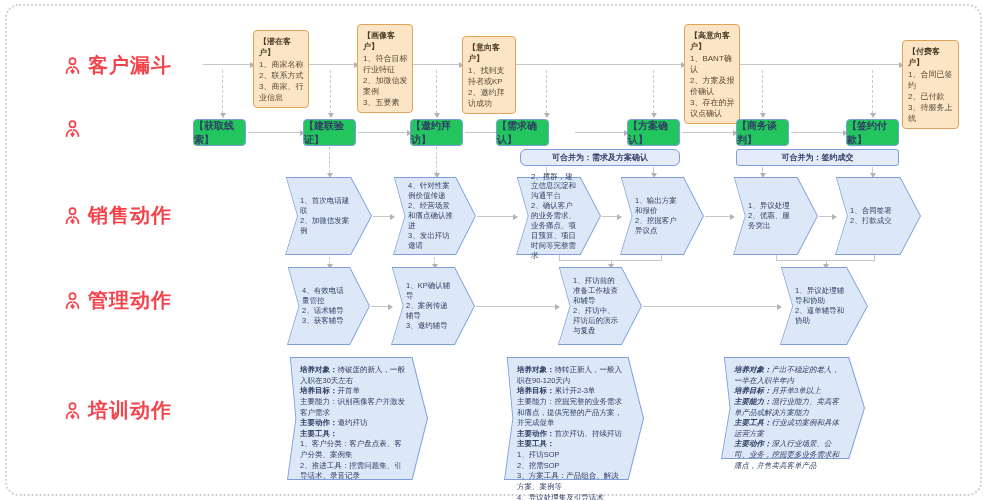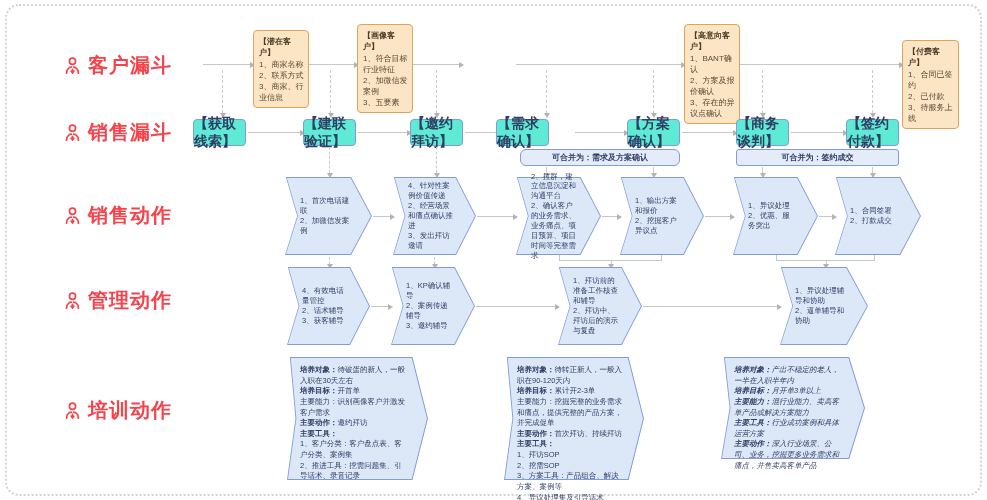--- a/index.html
+++ b/index.html
@@ -4,22 +4,22 @@
 <style>
   html,body{margin:0;padding:0;background:#fff;}
   #stage{position:relative;width:987px;height:500px;background:#fff;overflow:hidden;
          font-family:"Liberation Sans","DejaVu Sans",sans-serif;}
   #frame{position:absolute;left:5px;top:4px;right:5px;bottom:4px;border:2px dotted #d2d2d2;border-radius:14px;}
   .lbl{position:absolute;display:flex;align-items:center;gap:7px;color:#f5434c;font-weight:bold;font-size:20px;letter-spacing:1px;}
   .lbl svg{flex:0 0 auto;}
   .obox{position:absolute;background:#fbe5c5;border:1px solid #dfa35b;border-radius:4px;
         padding:5px 4px 4px 5px;font-size:8px;line-height:1.38;color:#5a4934;box-sizing:border-box;}
   .obox .t{font-weight:bold;color:#4c3c26;margin-bottom:1px;}
-  .fbox{position:absolute;background:#5eead4;border:1px solid #7f9ddb;border-radius:4px;box-sizing:border-box;
-        display:flex;align-items:center;justify-content:center;font-size:14px;font-weight:bold;color:#2f3e63;}
+  .fbox{position:absolute;background:#22c55e;border:1px solid #7f9ddb;border-radius:4px;box-sizing:border-box;
+        display:flex;align-items:center;justify-content:center;font-size:10px;font-weight:bold;color:#2f3e63;}
   .banner{position:absolute;background:#e4ecfa;border:1px solid #7f9ddb;border-radius:3px;box-sizing:border-box;
         display:flex;align-items:center;justify-content:center;font-size:8px;font-weight:bold;color:#2f3e63;}
   .chev{position:absolute;}
   .chev .shape{position:absolute;inset:0;background:#7f9ddb;clip-path:var(--cp);}
   .chev .shape-in{position:absolute;inset:1px;background:#dce7f8;clip-path:var(--cp);}
   .chev .txt{position:relative;display:flex;flex-direction:column;justify-content:center;height:100%;
         box-sizing:border-box;padding:4px 21px 4px 15px;font-size:7.5px;line-height:1.32;color:#2f3e63;}
   .chev.train .txt{justify-content:flex-start;padding:8px 19px 4px 13px;line-height:1.42;}
   .t-line b{font-weight:bold;}
   .hline{position:absolute;height:1px;background:#c6c6c6;}
@@ -40,21 +40,20 @@
         <path d="M10 15.5 v3.5 M8.4 17.6 L10 19.6 L11.6 17.6"></path>
       </svg>
       <span>客户漏斗</span>
     </div>
     <div class="lbl" style="left: 64px; top: 119px;">
       <svg width="17" height="19" viewBox="0 0 20 22" fill="none" stroke="#f5434c" stroke-width="2" stroke-linecap="round">
         <circle cx="10" cy="6" r="3.6"></circle>
         <path d="M3 20 C3 13.5 8 13 8.6 13 M17 20 C17 13.5 12 13 11.4 13"></path>
         <path d="M10 15.5 v3.5 M8.4 17.6 L10 19.6 L11.6 17.6"></path>
       </svg>
-      <span>销售漏斗</span>
     </div>
     <div class="lbl" style="left: 64px; top: 202px;">
       <svg width="17" height="19" viewBox="0 0 20 22" fill="none" stroke="#f5434c" stroke-width="2" stroke-linecap="round">
         <circle cx="10" cy="6" r="3.6"></circle>
         <path d="M3 20 C3 13.5 8 13 8.6 13 M17 20 C17 13.5 12 13 11.4 13"></path>
         <path d="M10 15.5 v3.5 M8.4 17.6 L10 19.6 L11.6 17.6"></path>
       </svg>
       <span>销售动作</span>
     </div>
     <div class="lbl" style="left: 64px; top: 287px;">
@@ -101,20 +100,25 @@
       <div class="t">【潜在客户】</div>
       <div>1、商家名称</div>
       <div>2、联系方式</div>
       <div>3、商家、行业信息</div>
     </div>
     <div class="obox" style="left: 357px; top: 24px; width: 56px; min-height: 79px;">
       <div class="t">【画像客户】</div>
       <div>1、符合目标行业特征</div>
       <div>2、加微信发案例</div>
       <div>3、五要素</div>
+    </div>
+    <div class="obox" style="left: 462px; top: 36px; width: 54px; min-height: 64px;">
+      <div class="t">【意向客户】</div>
+      <div>1、找到支持者或KP</div>
+      <div>2、邀约拜访成功</div>
     </div>
     <div class="obox" style="left: 684px; top: 24px; width: 56px; min-height: 81px;">
       <div class="t">【高意向客户】</div>
       <div>1、BANT确认</div>
       <div>2、方案及报价确认</div>
       <div>3、存在的异议点确认</div>
     </div>
     <div class="obox" style="left: 902px; top: 40px; width: 57px; min-height: 63px;">
       <div class="t">【付费客户】</div>
       <div>1、合同已签约</div>

